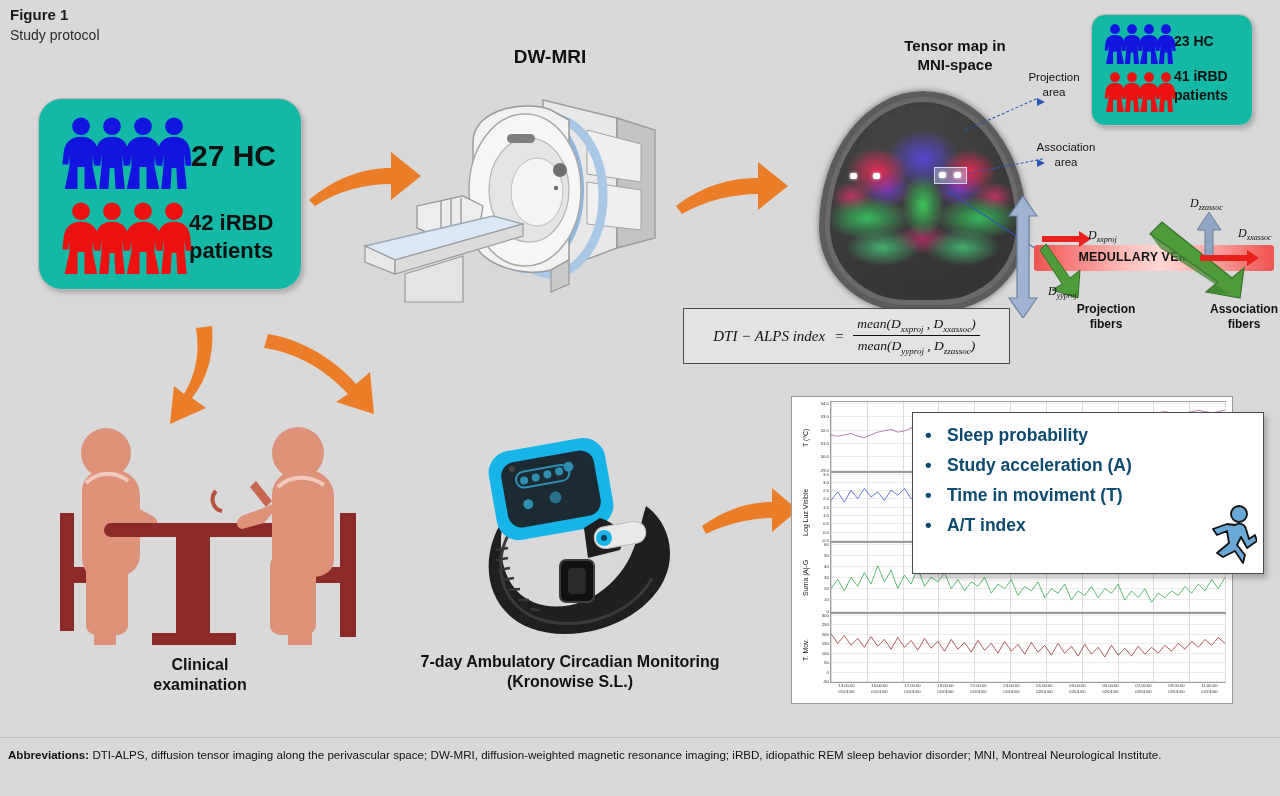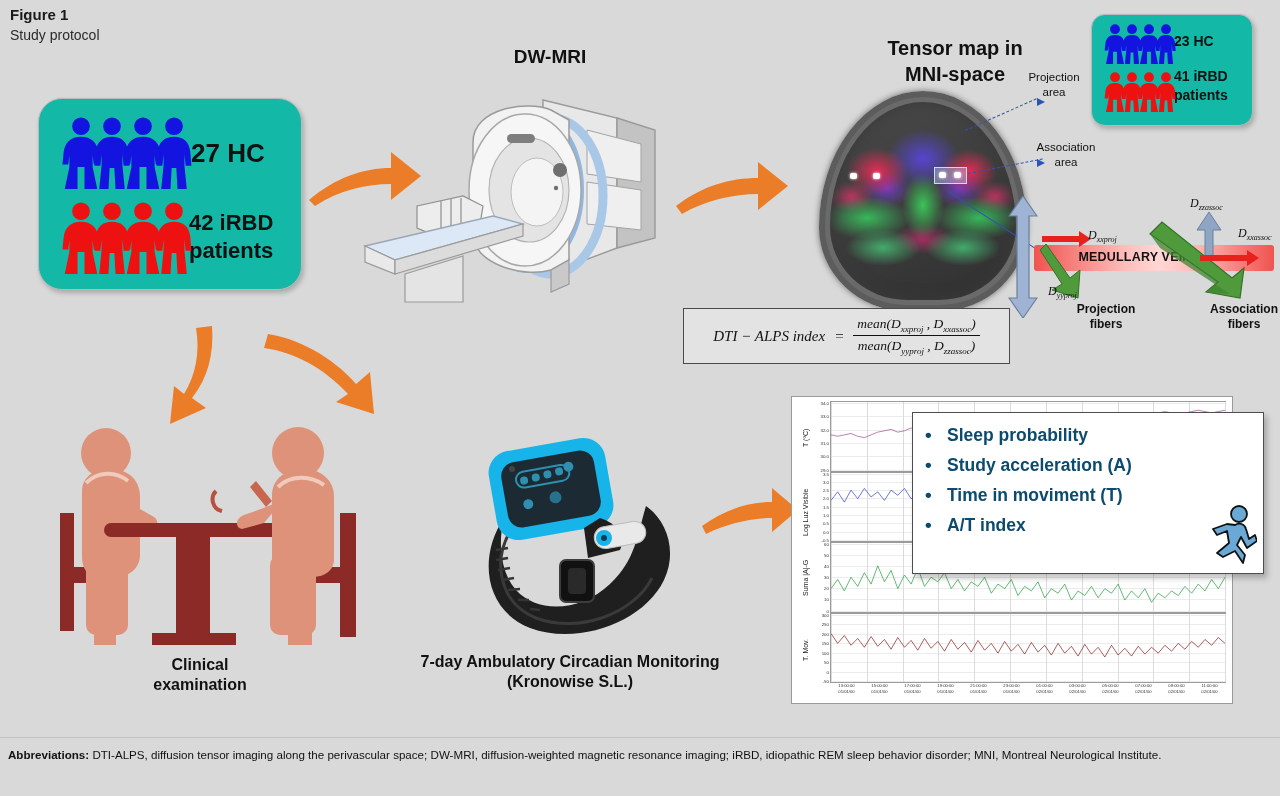--- a/index.html
+++ b/index.html
@@ -18,21 +18,21 @@
   #pbox-main{left:38px;top:98px;width:262px;height:190px;}
   #pbox-sub{left:1091px;top:14px;width:160px;height:110px;border-radius:14px;}
 
   .grp{position:absolute;display:flex;align-items:flex-end;}
 
   .plabel{position:absolute;font-weight:bold;color:#111;line-height:1.25;}
 
   
   .cap{position:absolute;text-align:center;font-weight:bold;color:#111;line-height:1.28;}
   #cap-dwmri{left:440px;top:45px;width:220px;font-size:19px;}
-  #cap-tensor{left:845px;top:36px;width:220px;font-size:20px;}
+  #cap-tensor{left:845px;top:36px;width:220px;font-size:15px;}
   #cap-clinical{left:100px;top:655px;width:200px;font-size:16px;}
   #cap-actimetry{left:390px;top:652px;width:360px;font-size:16px;}
 
   .smlab{position:absolute;text-align:center;font-size:11.5px;color:#111;line-height:1.3;}
   .fiberlab{position:absolute;text-align:center;font-size:12px;font-weight:bold;color:#111;line-height:1.25;}
 
   
   .oarrow{position:absolute;}
 
   
@@ -179,21 +179,21 @@
             <path d="M17 17 C8 17 3 22 2 31 L1 41 L6 41 L7 33 L7 43 L3 62 L14 62 L14 43 L20 43 L20 62 L31 62 L27 43 L27 33 L28 41 L33 41 L32 31 C31 22 26 17 17 17 Z"></path>
           </g>
         </svg>
         <svg width="40" height="72" viewBox="0 0 34 62" style="margin-left: -9px; position: relative; z-index: 1;">
           <g fill="#ee1111">
             <circle cx="17" cy="8" r="7.6"></circle>
             <path d="M17 17 C9 17 4 21 3 30 L2 42 L7 42 L8 32 L8 42 L6 62 L14 62 L15 44 L19 44 L20 62 L28 62 L26 42 L26 32 L27 42 L32 42 L31 30 C30 21 25 17 17 17 Z"></path>
           </g>
         </svg>
       </div>
-    <div class="plabel" style="left:152px;top:38px;font-size:26px;">27 HC</div>
+    <div class="plabel" style="left:152px;top:38px;font-size:30px;">27 HC</div>
     <div class="plabel" style="left:150px;top:110px;font-size:22px;white-space:pre;">42 iRBD
 patients</div>
   </div>
 
   <div class="abs pbox" id="pbox-sub">
     <div class="grp" id="grp-hc-sub" style="left:12px;top:9px;">
         <svg width="22" height="40" viewBox="0 0 34 62" style="margin-left: 0px; position: relative; z-index: 4;">
           <g fill="#1414e0">
             <circle cx="17" cy="8" r="7.6"></circle>
             <path d="M17 17 C8 17 3 22 2 31 L1 41 L6 41 L7 33 L7 43 L3 62 L14 62 L14 43 L20 43 L20 62 L31 62 L27 43 L27 33 L28 41 L33 41 L32 31 C31 22 26 17 17 17 Z"></path>

